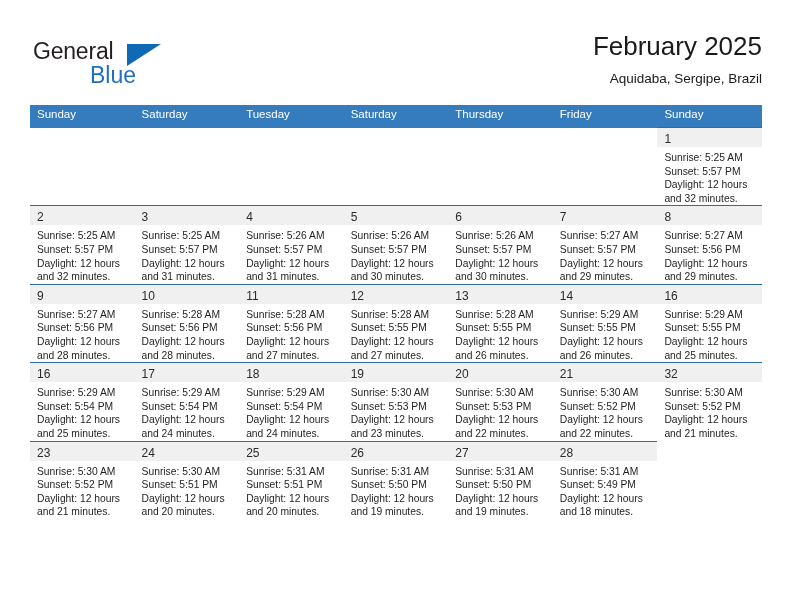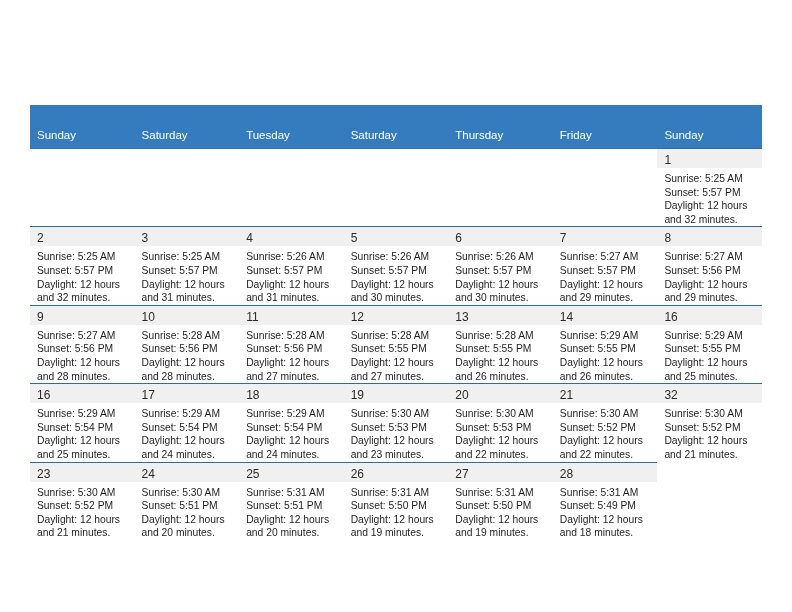--- a/index.html
+++ b/index.html
@@ -91,21 +91,21 @@
     width: 732px;
     border-collapse: collapse;
     table-layout: fixed;
   }
   .calendar th {
     background: #357cbf;
     color: #ffffff;
     font-size: 11.5px;
     font-weight: normal;
     text-align: left;
-    padding: 23px 0 6px 7px;
+    padding: 2px 0 6px 7px;
     height: 14px;
     border: none;
   }
   .calendar td {
     vertical-align: top;
     padding: 0;
     border: none;
     border-top: 1.4px solid #2e6da4;
     height: 76px;
     box-sizing: border-box;
@@ -138,20 +138,34 @@
     line-height: 13.6px;
     color: #1f1f1f;
     white-space: nowrap;
   }
 </style>
 </head>
 <body>
 
 <div class="page">
 
+  <div class="header">
+
+    <div class="brand">
+      <span class="brand-general">General</span>
+      <span class="brand-triangle"></span>
+      <span class="brand-blue">Blue</span>
+    </div>
+
+    <div class="title-block">
+      <div class="cal-title">February 2025</div>
+      <div class="cal-sub">Aquidaba, Sergipe, Brazil</div>
+    </div>
+
+  </div>
 
   <table class="calendar">
     <thead>
       <tr>
         <th>Sunday</th>
         <th>Saturday</th>
         <th>Tuesday</th>
         <th>Saturday</th>
         <th>Thursday</th>
         <th>Friday</th>

